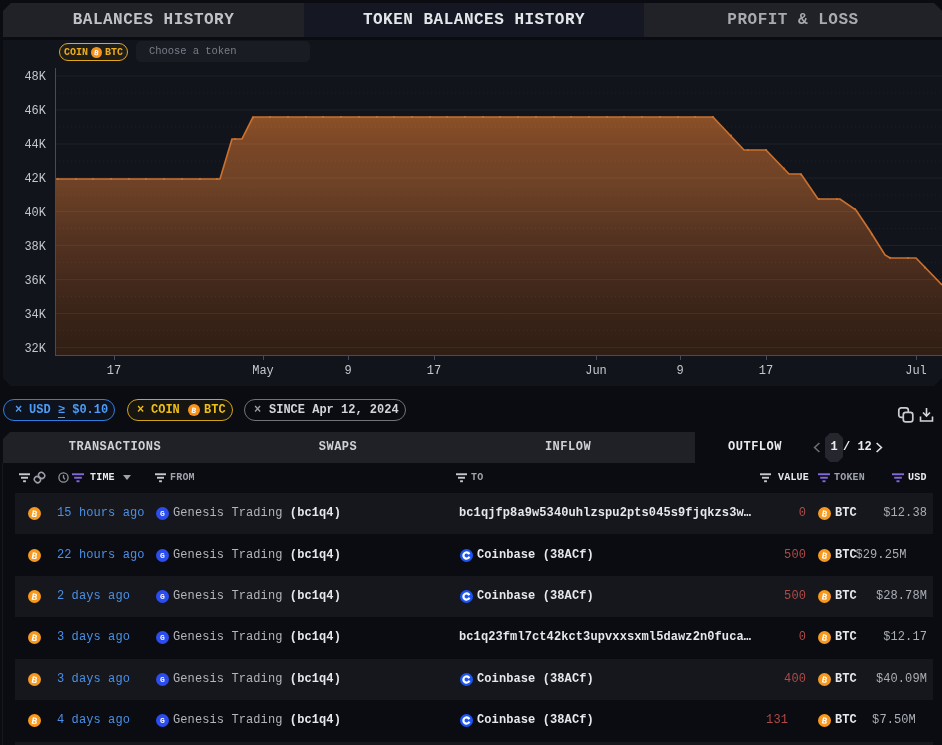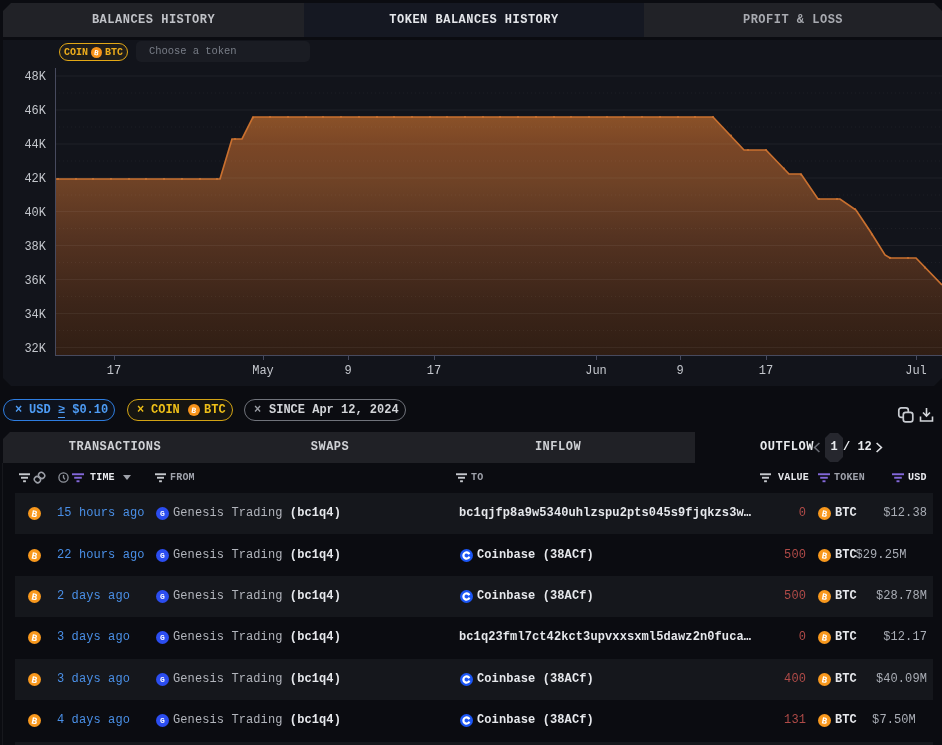--- a/index.html
+++ b/index.html
@@ -1,21 +1,21 @@
 <!DOCTYPE html>
 <html><head>
 <meta charset="utf-8">
 <style>
   html,body{margin:0;padding:0}
   body{width:942px;height:745px;background:#0b0c11;font-family:"Liberation Mono",monospace;
        position:relative;overflow:hidden}
   .abs{position:absolute}
   
   .ttab{position:absolute;top:3px;height:34px;line-height:34px;text-align:center;
-        font-size:12px;font-weight:bold;letter-spacing:0.5px}
+        font-size:16px;font-weight:bold;letter-spacing:0.5px}
   
   .chip{position:absolute;top:399px;height:20px;line-height:20px;border-radius:12px;
         font-size:12px;font-weight:bold;white-space:nowrap}
   
   .dtab{position:absolute;top:432px;height:31px;line-height:31px;text-align:center;
         font-size:12px;font-weight:bold;letter-spacing:0.5px;color:#cfd1d5}
   
   .hlbl{position:absolute;top:463px;height:30px;line-height:30px;font-size:10px;font-weight:bold;
         letter-spacing:0.2px}
   
@@ -203,23 +203,23 @@
 </svg>
 <svg class="abs" style="left:919px;top:407px" width="15" height="16" viewBox="0 0 15 16" fill="none" stroke="#d4d6da" stroke-width="1.6">
   <path d="M7.5 1 L7.5 8.5 M4 5.5 L7.5 9 L11 5.5"></path>
   <path d="M1.5 9.5 L1.5 14 L13.5 14 L13.5 9.5"></path>
 </svg>
 
 <div class="abs" style="left:2px;top:463px;width:1px;height:282px;background:rgba(255,255,255,0.05)"></div>
 <div class="abs" style="left:3px;top:432px;width:692px;height:31px;background:#202126;
      clip-path:polygon(7px 0,100% 0,100% 100%,0 100%,0 7px)"></div>
 <div class="dtab" style="left:3px;width:224px">TRANSACTIONS</div>
-<div class="dtab" style="left:218px;width:224px">SWAPS</div>
-<div class="dtab" style="left:446px;width:224px">INFLOW</div>
-<div class="dtab" style="left:707px;width:160px;color:#e8eaed">OUTFLOW</div>
+<div class="dtab" style="left:226px;width:224px">SWAPS</div>
+<div class="dtab" style="left:456px;width:224px">INFLOW</div>
+<div class="dtab" style="left:675px;width:160px;color:#e8eaed">OUTFLOW</div>
 <svg class="abs" style="left:813px;top:442px" width="8" height="11" viewBox="0 0 8 11" fill="none" stroke="#6b6e76" stroke-width="1.6">
     <path d="M6.4 1 L1.6 5.5 L6.4 10"></path>
   </svg>
 <div class="abs" style="left:825px;top:433px;width:18px;height:29px;background:#26272e;
      clip-path:polygon(5px 0,calc(100% - 5px) 0,100% 5px,100% calc(100% - 5px),calc(100% - 5px) 100%,5px 100%,0 calc(100% - 5px),0 5px);
      color:#e8eaed;font-size:12px;font-weight:bold;text-align:center;line-height:29px">1</div>
 <div class="abs" style="left:843px;top:432px;height:31px;line-height:31px;color:#e8eaed;font-size:12px;font-weight:bold">/ 12</div>
 <svg class="abs" style="left:875px;top:442px" width="8" height="11" viewBox="0 0 8 11" fill="none" stroke="#dfe1e5" stroke-width="1.6">
     <path d="M1.6 1 L6.4 5.5 L1.6 10"></path>
   </svg>
@@ -402,21 +402,21 @@
 <svg class="c" style="left:156px;top:14px;height:13px" width="13" height="13" viewBox="0 0 13 13">
       <circle cx="6.5" cy="6.5" r="6.5" fill="#2b4df0"></circle>
       <text x="6.5" y="9.4" text-anchor="middle" font-size="8" font-weight="bold" fill="#fff" font-family="Liberation Mono,monospace">G</text>
     </svg>
     <span class="c" style="left:173px"><span class="gry">Genesis Trading </span><span class="wht">(bc1q4)</span></span>
 <svg class="c" style="left:460px;top:14px;height:13px" width="13" height="13" viewBox="0 0 13 13">
       <circle cx="6.5" cy="6.5" r="6.5" fill="#1b56f5"></circle>
       <circle cx="6.5" cy="6.5" r="3.1" fill="none" stroke="#fff" stroke-width="2.2" stroke-dasharray="16.5 3" transform="rotate(22 6.5 6.5)"></circle>
     </svg>
     <span class="c wht" style="left:477px">Coinbase (38ACf)</span>
-<div class="c red" style="left:726px;width:80px;text-align:right">131</div>
+<div class="c red" style="left:708px;width:80px;text-align:right">131</div>
 <svg class="c" style="left:818px;top:14px;height:13px" width="13" height="13" viewBox="0 0 13 13">
       <circle cx="6.5" cy="6.5" r="6.5" fill="#f8981d"></circle>
       <text x="6.5" y="9.7" text-anchor="middle" font-size="9" font-weight="bold" fill="#fff" font-family="Liberation Mono,monospace" transform="rotate(12 6.5 6.5)">B</text>
     </svg>
     <span class="c wht" style="left:835px">BTC</span>
 <div class="c usd" style="left:848px;width:92px;text-align:center">$7.50M</div>
 </div>
 <div class="abs" style="left:15px;top:741.5px;width:918px;height:3.5px;background:#15171c"></div>
 
 </body></html>

